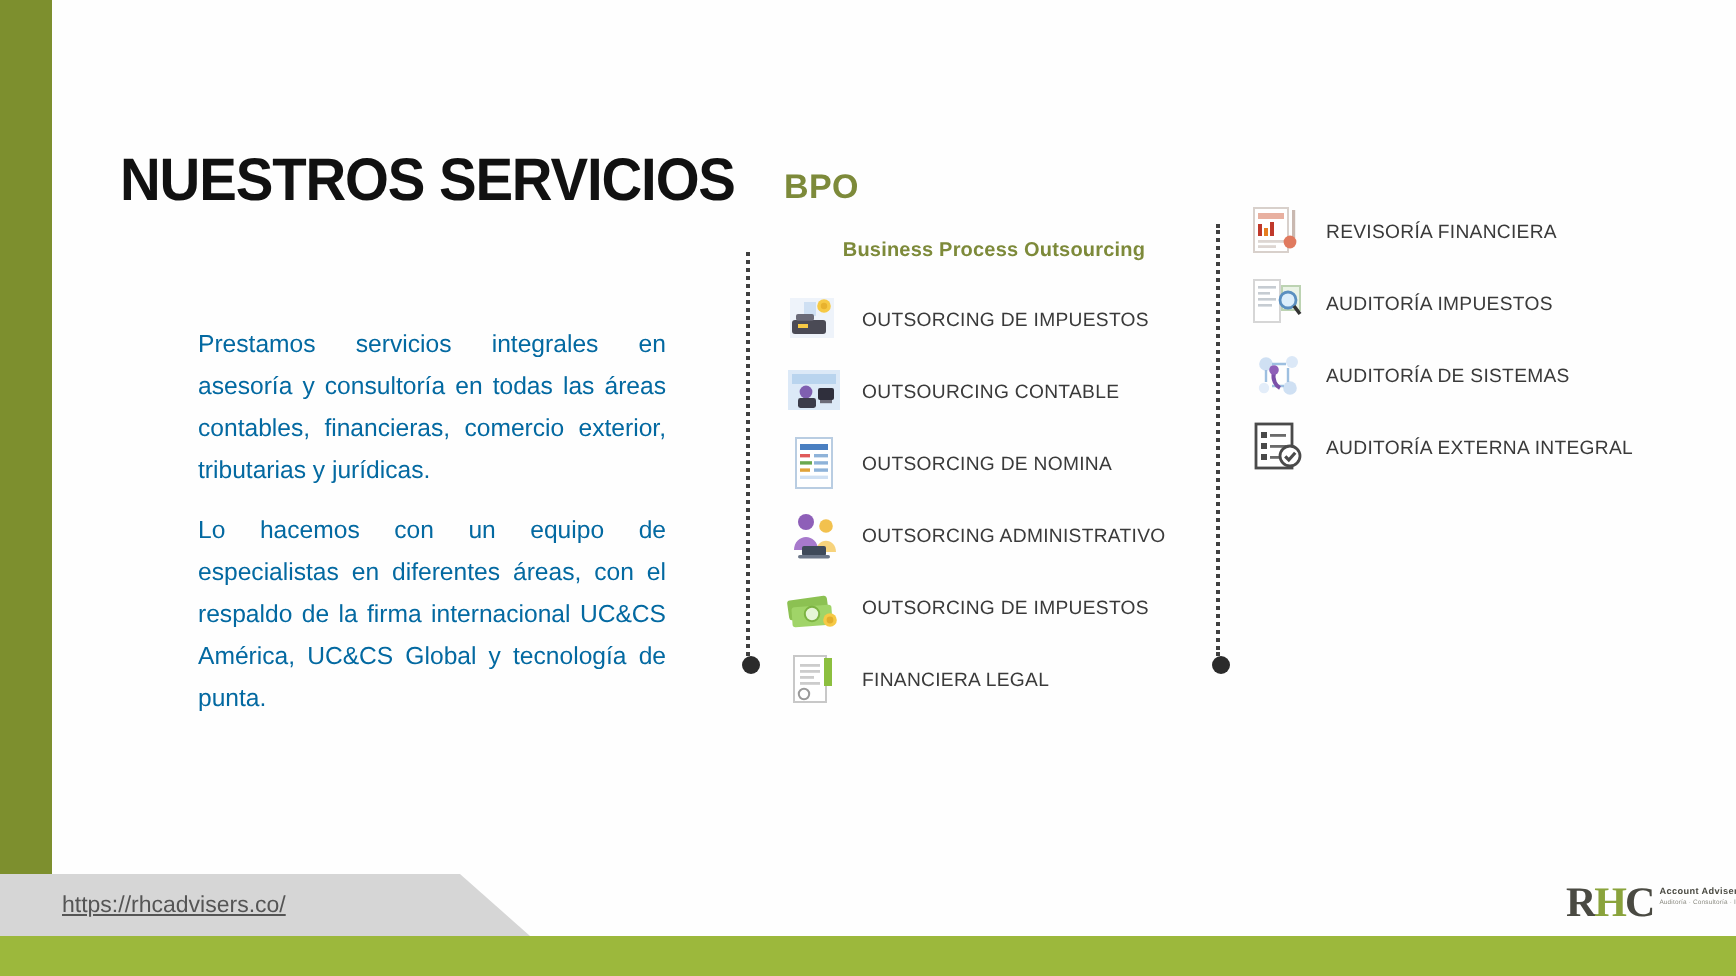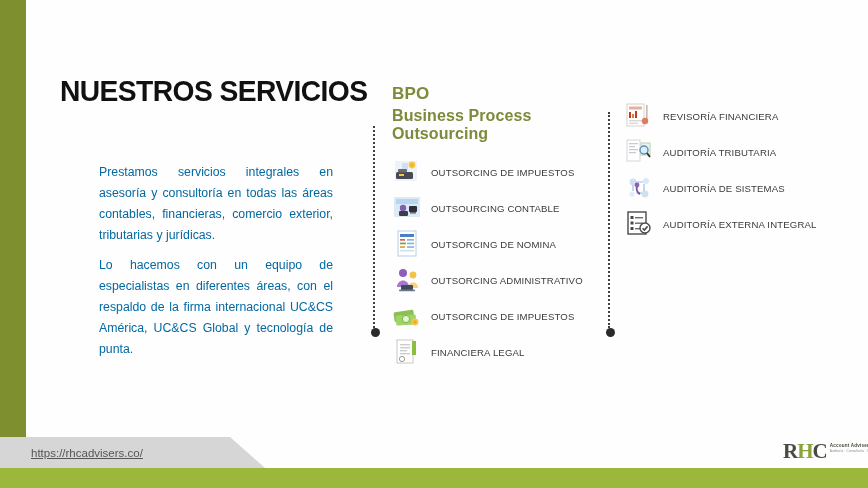--- a/index.html
+++ b/index.html
@@ -54,22 +54,22 @@
   .col{position:absolute;}
   .col-bpo{left:392px;top:84px;width:210px;}
   .col-aud{left:624px;top:84px;width:230px;}
 
   .col-head{
     color:#7d8a3a;font-weight:bold;
     font-size:17px;letter-spacing:0.2px;
   }
   .col-head.aud{text-align:left;padding-left:46px;font-size:17px;}
   .col-sub{
-    color:#7d8a3a;font-weight:bold;
-    font-size:16px;margin-top:3px;letter-spacing:0.1px;
+    text-align:center;color:#7d8a3a;font-weight:bold;
+    font-size:10px;margin-top:16px;letter-spacing:0.1px;
   }
 
   .list{margin-top:14px;}
   .row{
     display:flex;align-items:center;
     margin-bottom:6px;
     height:30px;
   }
   .row .icon{
     width:30px;height:30px;flex:0 0 30px;
@@ -259,21 +259,21 @@
             <rect x="3" y="3" width="13" height="21" fill="#ffffff" stroke="#d6d6d6" stroke-width="1"></rect>
             <rect x="5" y="6" width="9" height="1.3" fill="#c6ccd2"></rect>
             <rect x="5" y="9" width="6" height="1.3" fill="#c6ccd2"></rect>
             <rect x="5" y="12" width="9" height="1.3" fill="#c6ccd2"></rect>
             <rect x="5" y="15" width="7" height="1.3" fill="#c6ccd2"></rect>
             <rect x="17" y="6" width="9" height="12" fill="#eaf3e6" stroke="#bcd3b2" stroke-width="1"></rect>
             <circle cx="20" cy="13" r="4" fill="#dceefb" stroke="#5a8fc0" stroke-width="1.4"></circle>
             <line x1="23" y1="16" x2="26" y2="20" stroke="#333333" stroke-width="1.8"></line>
           </svg>
         </span>
-        <span class="label">AUDITORÍA TRIBUTARIA</span>
+        <span class="label">AUDITORÍA IMPUESTOS</span>
       </div>
 
       <div class="row">
         <span class="icon">
           <svg viewBox="0 0 30 30">
             <circle cx="9" cy="9" r="3.4" fill="#cfe0f3"></circle>
             <circle cx="22" cy="8" r="3" fill="#dbe8f7"></circle>
             <circle cx="21" cy="21" r="3.4" fill="#cfe0f3"></circle>
             <circle cx="8" cy="21" r="2.6" fill="#e3edf9"></circle>
             <path d="M9 12v6M12 9h7M12 20h6M20 11v7" stroke="#9dbfe0" stroke-width="1.2"></path>

